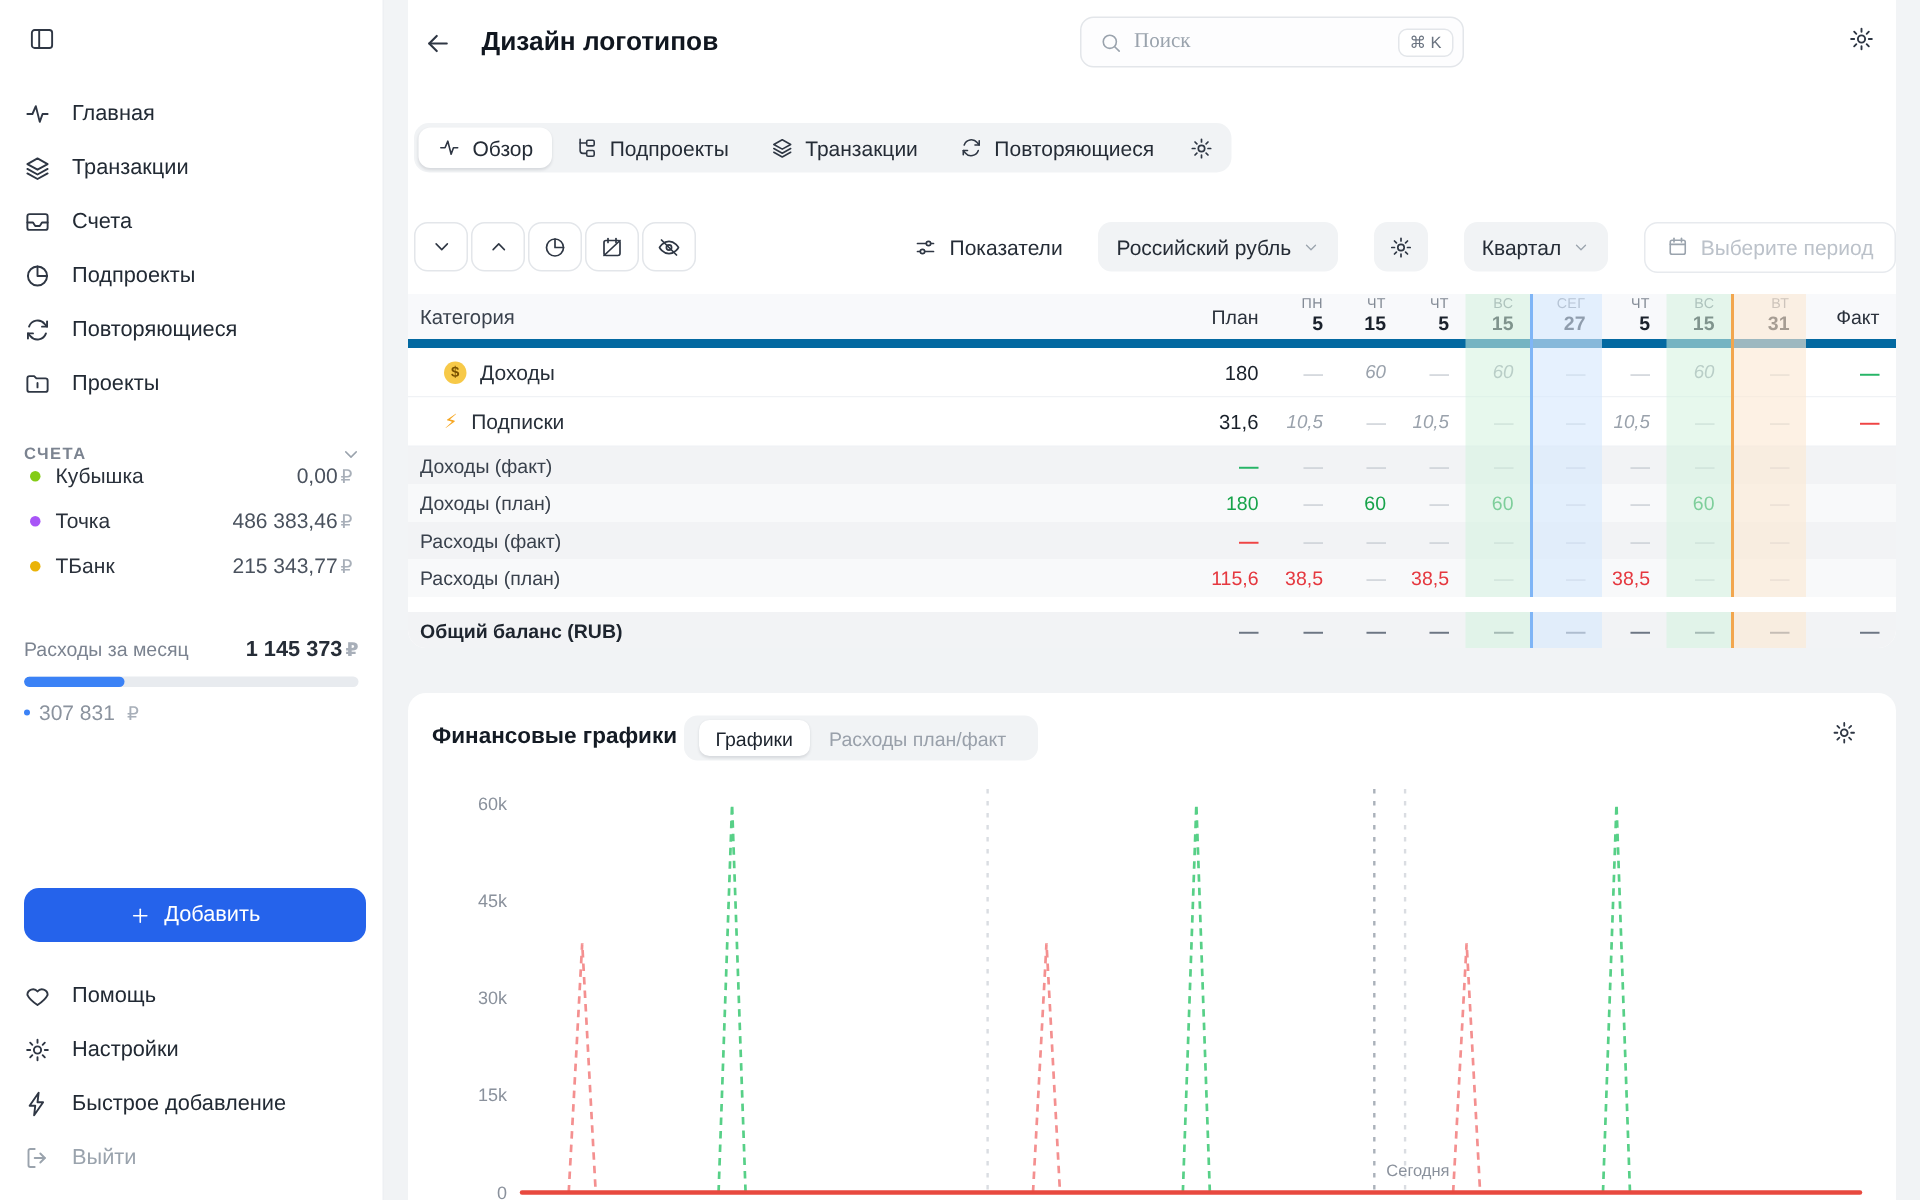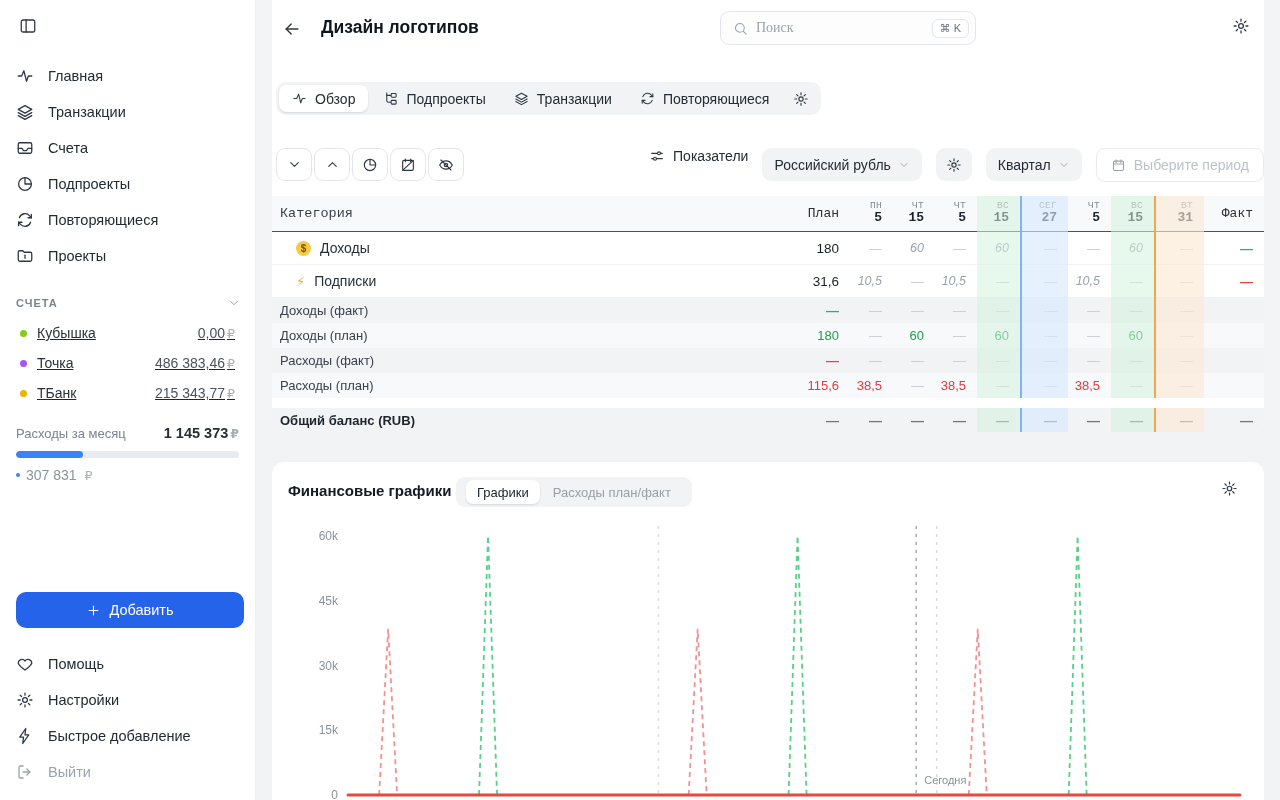--- a/index.html
+++ b/index.html
@@ -10,21 +10,21 @@
   .ic { stroke:#2f3744; stroke-width:1.7; fill:none; stroke-linecap:round; stroke-linejoin:round; }
   .ic-gray { stroke:#9aa3ad; }
 
   
   .sidebar { position:absolute; left:0; top:0; width:256px; height:800px; background:#fff; border-right:1px solid #eef0f3; }
   .sb-toggle { position:absolute; left:14px; top:12px; width:28px; height:28px; border-radius:6px; display:flex; align-items:center; justify-content:center; cursor:pointer; }
   .nav { position:absolute; left:0; top:58px; width:100%; }
   .nav-item { display:flex; align-items:center; gap:14px; height:36px; padding:0 16px; font-size:14.5px; color:#222a34; cursor:pointer; }
   .sec-head { position:absolute; left:16px; right:14px; top:296px; display:flex; align-items:center; justify-content:space-between; }
   .sec-title { font-size:11px; font-weight:bold; letter-spacing:1px; color:#7b8390; }
-  .accounts { position:absolute; left:0; right:0; top:318px;text-decoration:underline; }
+  .accounts { position:absolute; left:0; right:0; top:302px; }
   .acc-row { display:flex; align-items:center; height:30px; padding:0 20px; cursor:pointer; }
   .acc-dot { width:7px; height:7px; border-radius:50%; margin-right:10px; flex:none; }
   .acc-name { font-size:14px; color:#2a313b; }
   .acc-val { margin-left:auto; font-size:14px; color:#4a525e; }
   .rub { color:#a8afb9; font-size:12.5px; margin-left:2px; }
   .month { position:absolute; left:16px; right:16px; top:425px; }
   .month-top { display:flex; justify-content:space-between; align-items:baseline; }
   .month-label { font-size:13px; color:#7b8390; }
   .month-val { font-size:14.5px; font-weight:bold; color:#262d37; }
   .pbar { margin-top:10px; height:7px; border-radius:4px; background:#e8ebef; overflow:hidden; }
@@ -49,32 +49,32 @@
   .hdr-gear { position:absolute; right:14px; top:17px; cursor:pointer; }
 
   
   .tabbar { position:absolute; left:4px; top:82px; height:33px; background:#f1f3f5; border-radius:10px; display:flex; align-items:center; padding:3px; gap:2px; }
   .tab { display:flex; align-items:center; gap:8px; height:27px; padding:0 13px; border-radius:8px; font-size:14px; color:#252c36; cursor:pointer; white-space:nowrap; }
   .tab.active { background:#fff; box-shadow:0 1px 2px rgba(16,24,40,.12); }
   .tab.iconic { padding:0 9px; }
 
   
   .tbtn { position:absolute; top:148px; width:36px; height:33px; border:1px solid #e3e6ea; border-radius:9px; background:#fff; display:flex; align-items:center; justify-content:center; cursor:pointer; }
-  .tools-right { position:absolute; right:0; top:148px; height:33px; display:flex; align-items:flex-start; gap:14px; }
+  .tools-right { position:absolute; right:0; top:148px; height:33px; display:flex; align-items:center; gap:24px; }
   .flatbtn { display:flex; align-items:center; gap:8px; font-size:14px; color:#252c36; cursor:pointer; background:none; border:none; font-family:inherit; }
   .pill { display:flex; align-items:center; gap:7px; height:33px; padding:0 12px; border-radius:9px; background:#f1f3f5; font-size:14px; color:#252c36; border:none; font-family:Liberation Sans, sans-serif; cursor:pointer; }
   .pill.sq { width:36px; justify-content:center; padding:0; }
   .ghostbtn { display:flex; align-items:center; gap:8px; height:33px; padding:16px 14px; border:1px solid #e7eaee; border-radius:9px; background:#fff; font-size:14px; color:#bcc2ca; font-family:inherit; cursor:default; }
 
   
   .tablewrap { position:absolute; left:0; top:196px; width:992px; }
   .trow { display:grid; grid-template-columns:1fr 60px 43px 42px 42px 43px 48px 43px 43px 50px 60px; align-items:center; }
   .tmain, .ttotal { position:relative; overflow:hidden; }
   .ttotal { border-radius:0 0 12px 12px; }
-  .thead { height:36px; background:#f8f9fb; border-bottom:1px solid #0369a1;font-family:Liberation Mono, monospace; }
+  .thead { height:36px; background:#f8f9fb; border-bottom:6px solid #0369a1; }
   .thead .tlabel { font-size:13.5px; color:#3a424d; }
   .headtxt { font-size:13.5px; color:#3a424d; }
   .dayhead { display:flex; flex-direction:column; align-items:flex-end; padding-right:11px; line-height:1.15; }
   .dow { font-size:9.5px; color:#828a95; letter-spacing:.3px; }
   .dnum { font-size:13px; font-weight:bold; color:#1b222c; }
   .tlabel { padding-left:8px; display:flex; align-items:center; gap:9px; font-size:13.5px; color:#28303a; }
   .catrow { height:33px; background:#fff; border-bottom:1px solid #f0f2f5; }
   .catrow .tlabel { padding-left:24px; font-size:14px; }
   .sumrow { height:25px; }
   .sumrow.a { background:#f2f3f5; }

